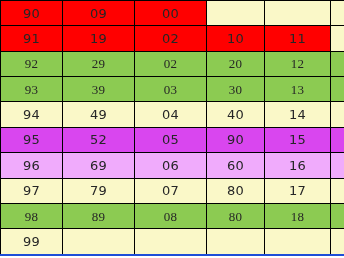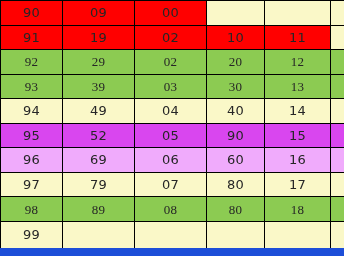--- a/index.html
+++ b/index.html
@@ -52,21 +52,21 @@
     background: #FF0000;
     color: #FFFFFF;
     font-weight: bold;
   }
   td.fill-green   { background: #8CCB52; font-family: Liberation Serif, serif; }
   td.fill-cream   { background: #FAF8C8; margin-top: 8px; }
   td.fill-yellow  { background: #d946ef; }
   td.fill-orange  { background: #f0abfc; }
 
   
-  table.number-grid tr:last-child td { border-bottom: 8px solid #1d4ed8; }
+  table.number-grid tr:last-child td { border-bottom: 2px solid #1d4ed8; }
   table.number-grid tr td:first-child { border-left: 1px solid #000000; }
 </style>
 </head>
 <body>
 
 <div id="grid-wrap">
   <table class="number-grid">
     <colgroup>
       <col class="c0">
         <col class="c1">

